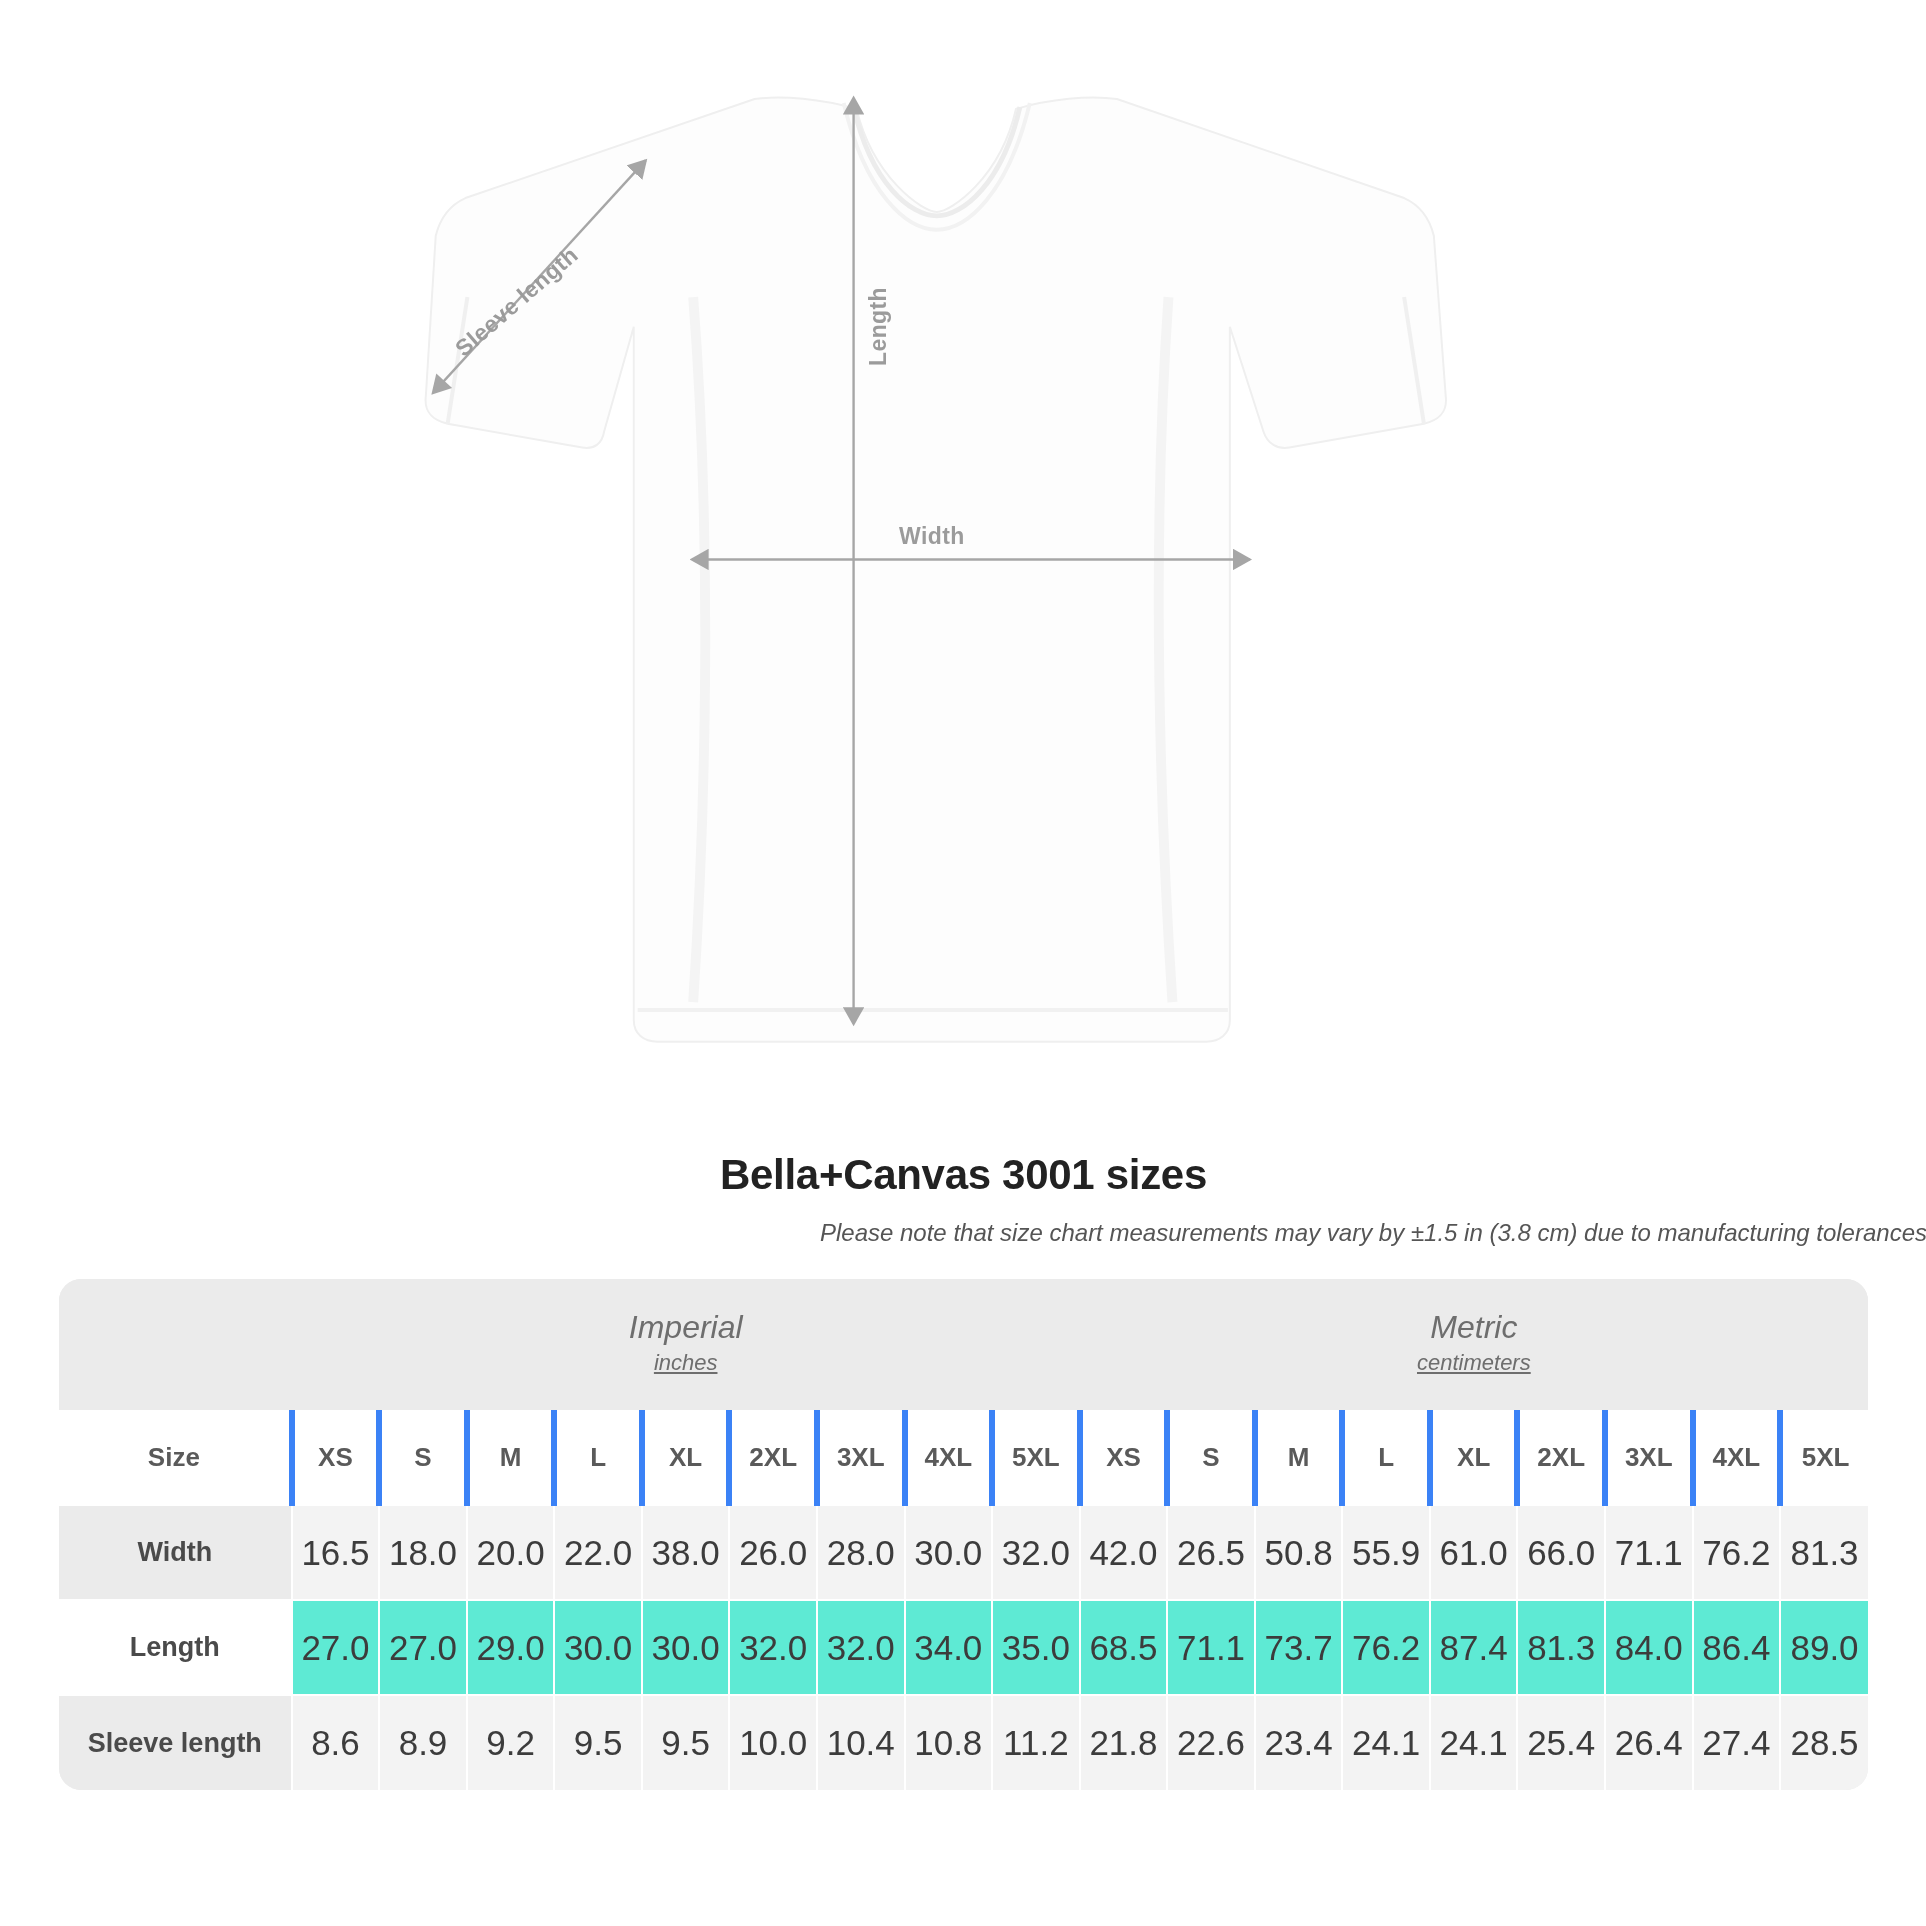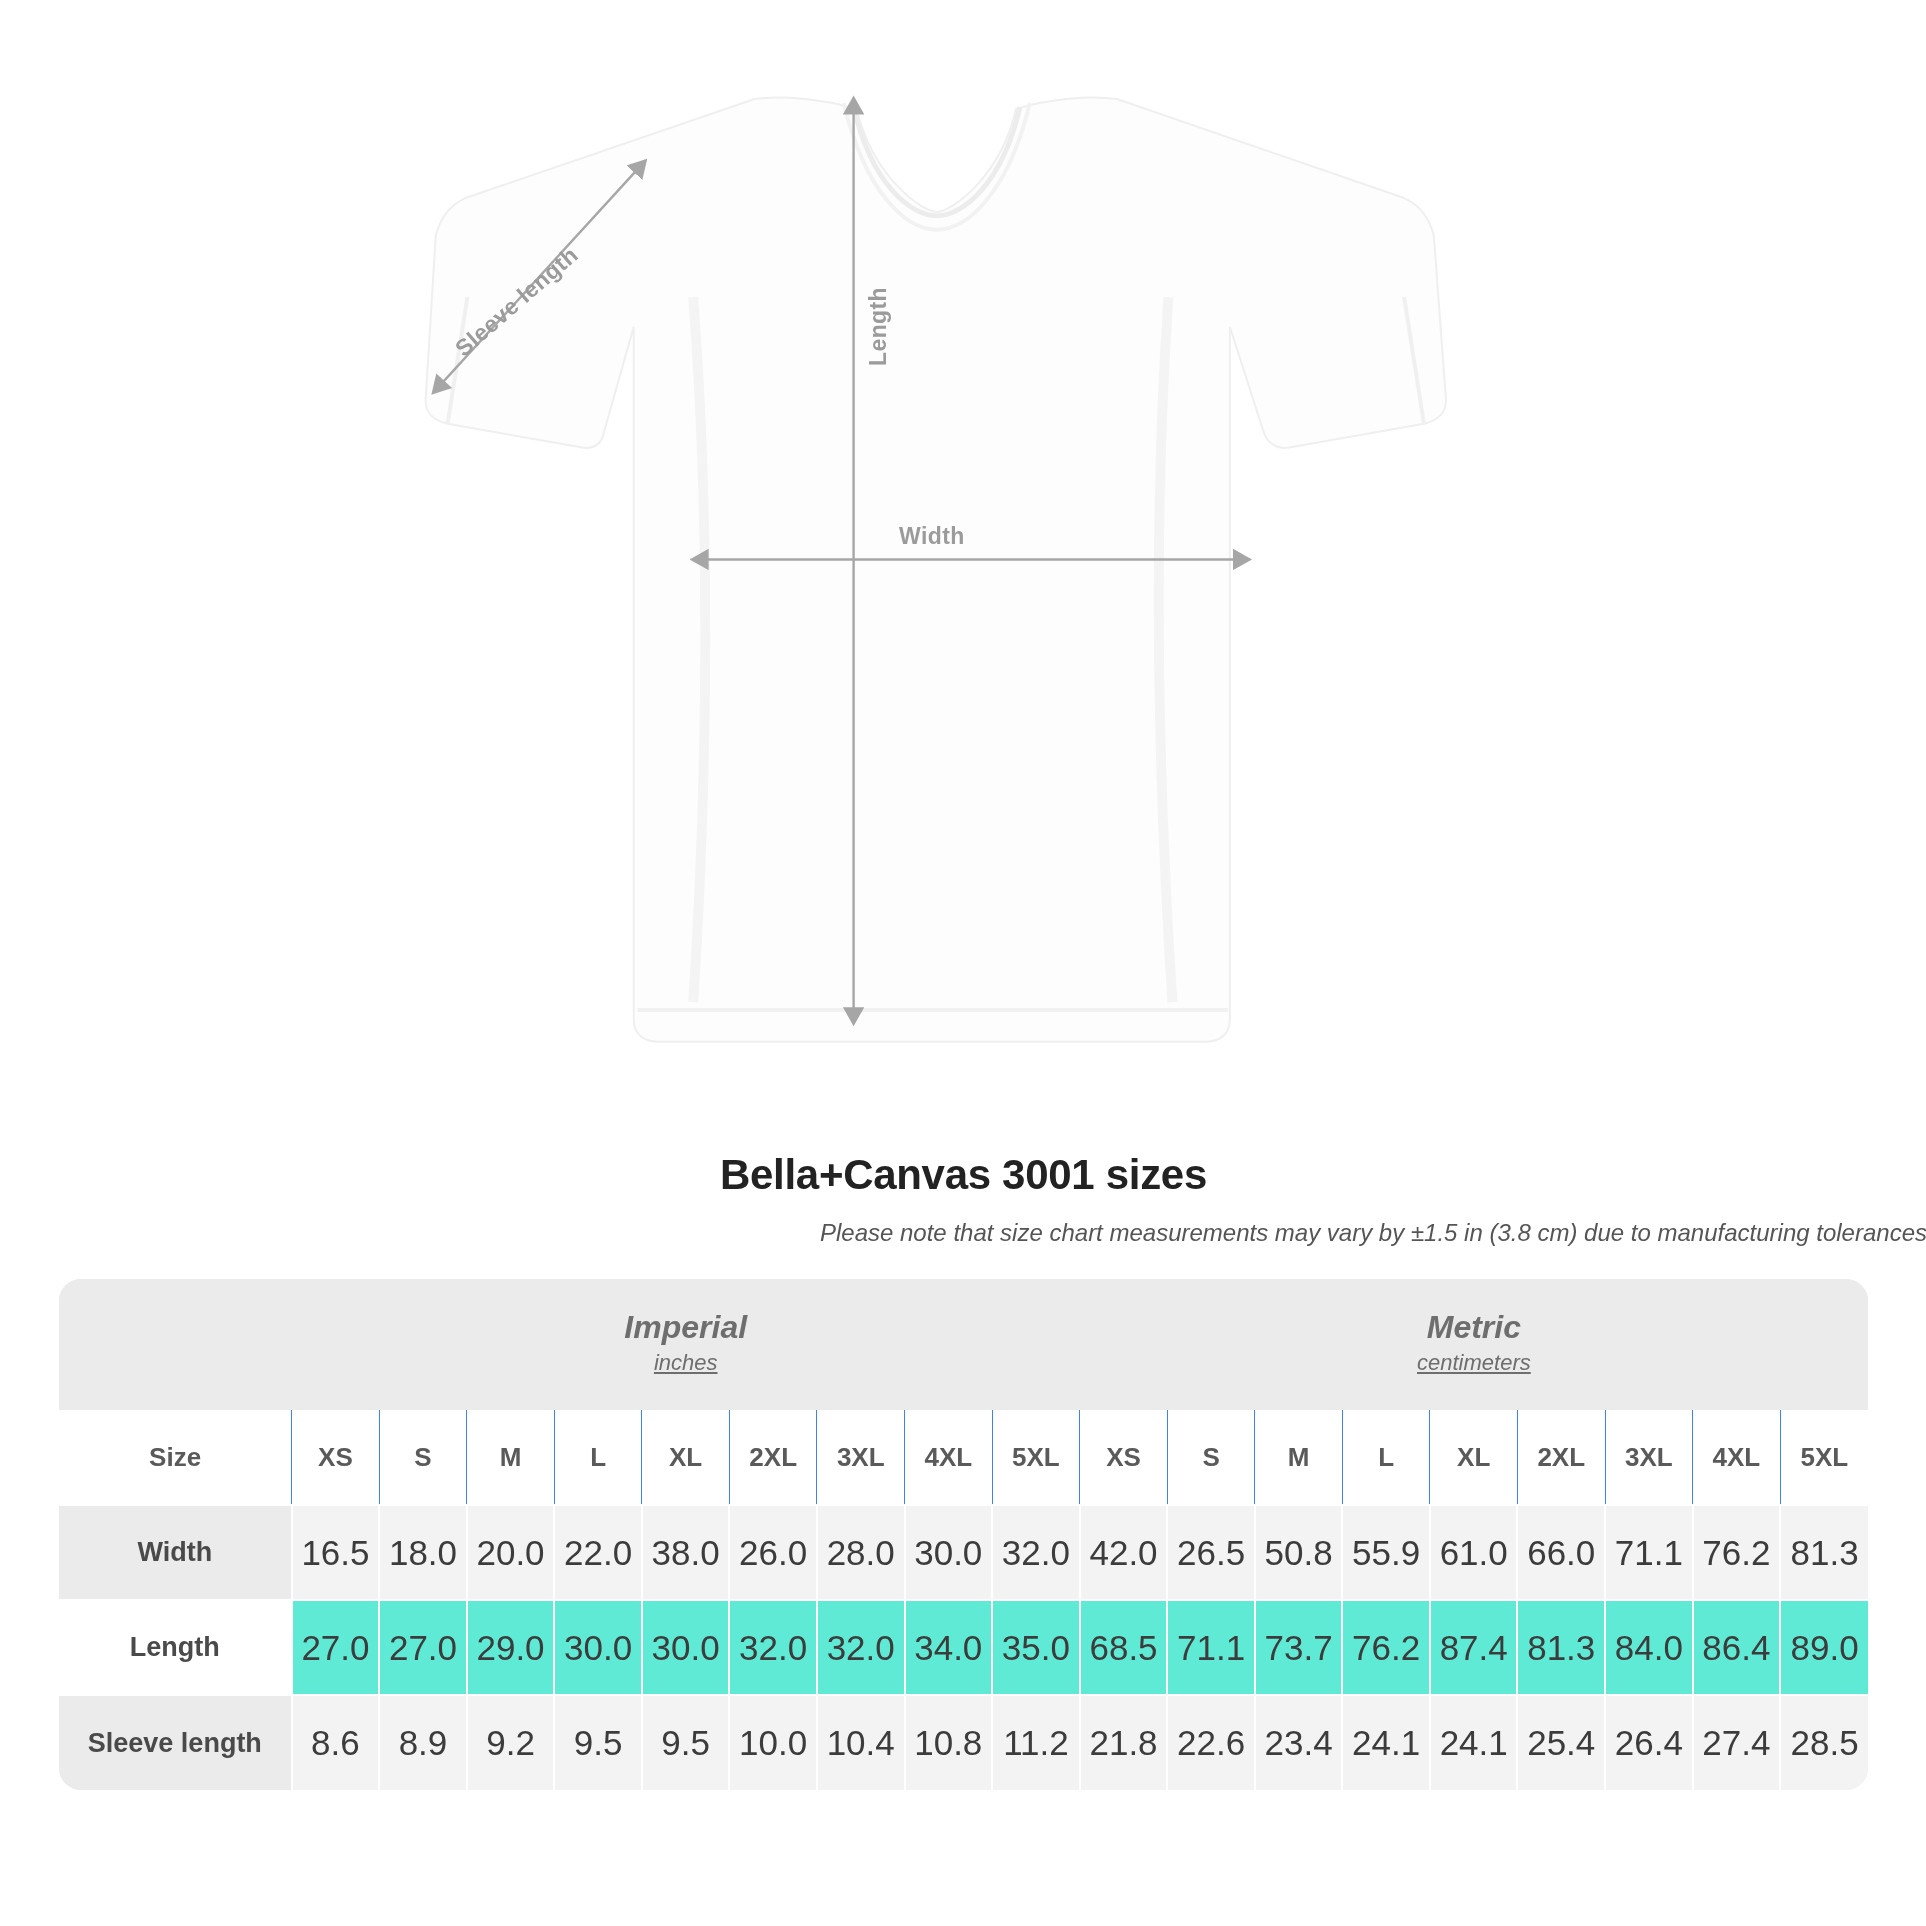--- a/index.html
+++ b/index.html
@@ -87,41 +87,41 @@
     text-align: center;
     vertical-align: middle;
   }
   .unit-head {
     height: 131px;
     background: #ebebeb;
     border: none;
   }
   .unit-head .unit-name {
     font-size: 32px;
-    font-weight: bold;
+    font-weight: normal;
     font-style: italic;
     color: #6e6e6e;
     line-height: 1.15;
   }
   .unit-head .unit-sub {
     font-size: 22px;
     font-style: italic;
     color: #6e6e6e;
     line-height: 1.6;
     text-decoration: underline;
   }
   .corner-cell { background: #ebebeb; }
 
   tr.header-row td {
     height: 95px;
     background: #ffffff;
     font-size: 26px;
     font-weight: bold;
     color: #5a5a5a;
-    border-right: 1px solid #3b82f6;
+    border-right: 6px solid #3b82f6;
   }
   tr.header-row td:last-child { border-right: none; }
   tr.header-row td.row-label-cell {
     background: #ffffff;
     font-size: 26px;
   }
 
   tr.data-row td {
     height: 95px;
     font-size: 35px;

